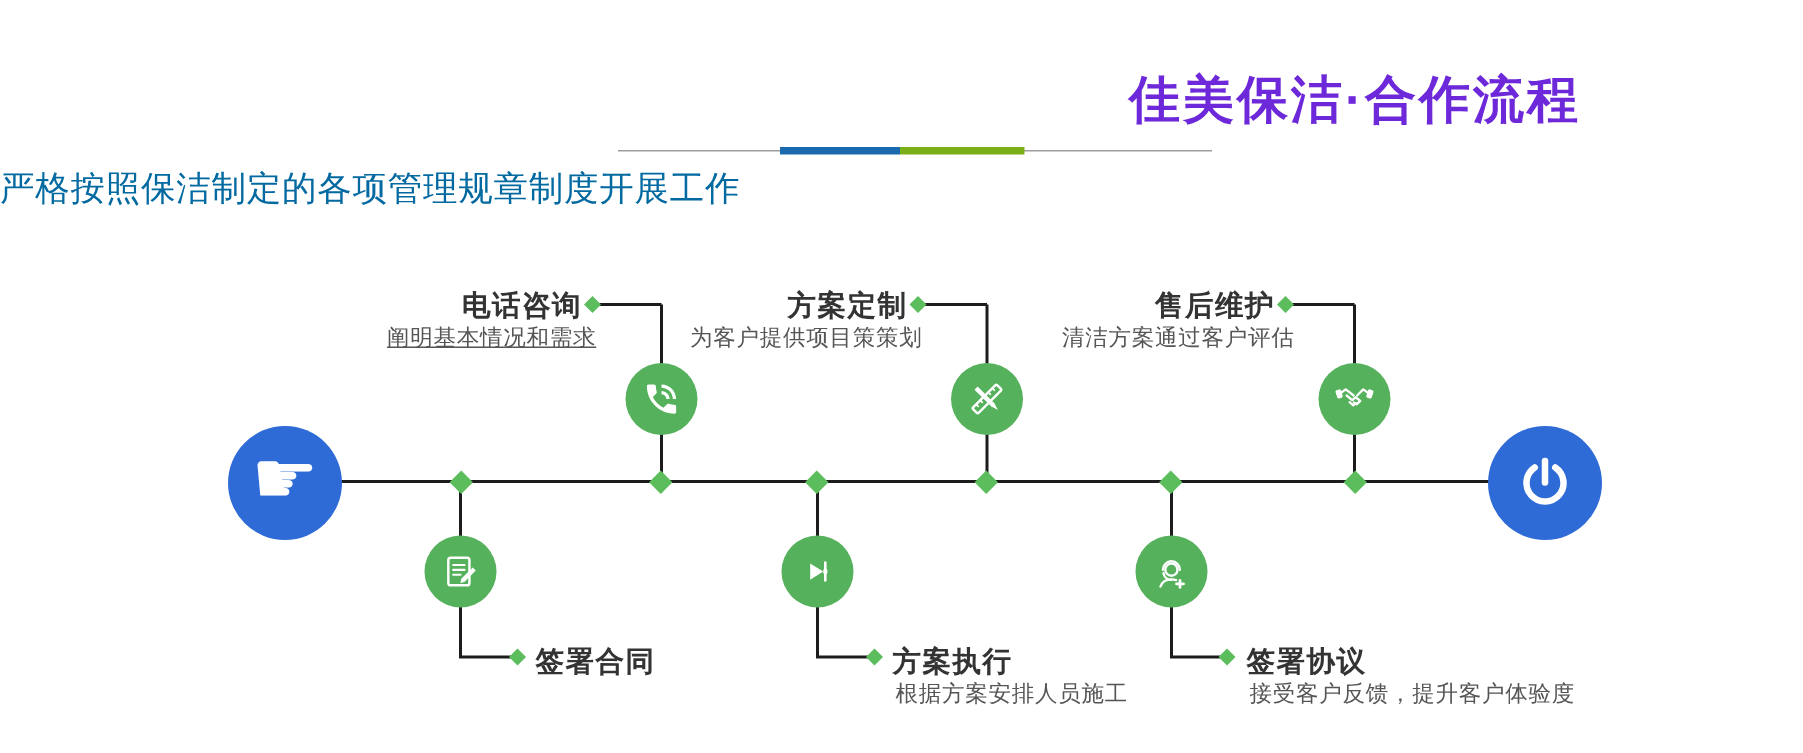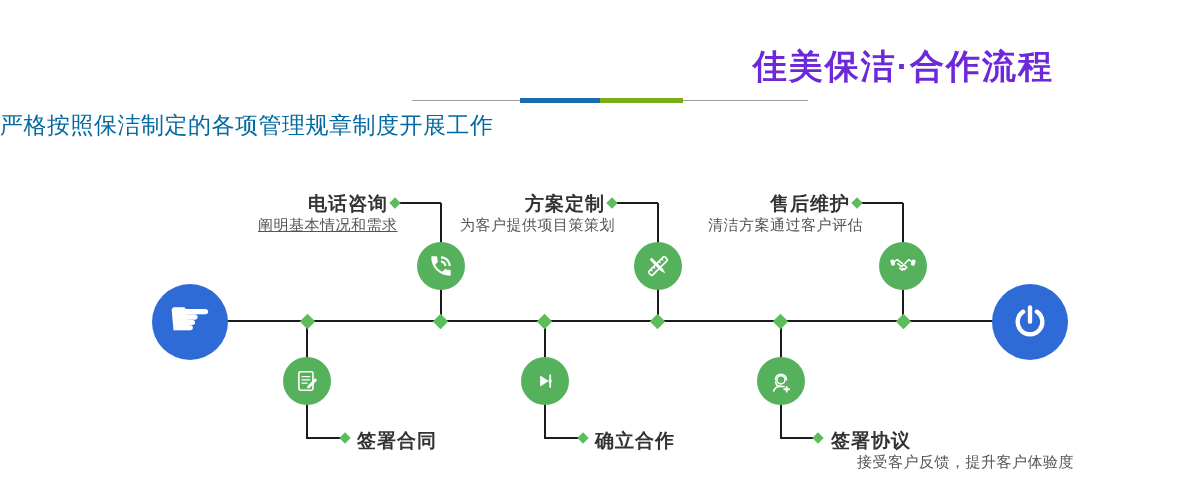--- a/index.html
+++ b/index.html
@@ -140,30 +140,31 @@
   <div class="vline" style="left:544px;top:321px;height:117px;"></div>
   <div class="hline" style="left:544px;top:437px;width:38px;"></div>
   <span class="ldmd" style="left:579px;top:434px;"></span>
   <div class="gcircle" style="left:521px;top:357px;">
     <svg width="26" height="26" viewBox="0 0 24 24">
       <path d="M7.5 7v10l8-5z" fill="#fff"></path>
       <path d="M16.8 6.5v11" stroke="#fff" stroke-width="1.6" stroke-linecap="round"></path>
       <rect x="15.5" y="10.2" width="2.6" height="3.6" rx="1.3" fill="#fff"></rect>
     </svg>
   </div>
-  <div class="st-title" style="left:595px;top:428px;">确立合作</div>
+  <div class="st-title" style="left:595px;top:428px;">方案执行</div>
+  <div class="st-desc" style="left:597px;top:453px;">根据方案安排人员施工</div>
 
   <div class="vline" style="left:780px;top:321px;height:117px;"></div>
   <div class="hline" style="left:780px;top:437px;width:37px;"></div>
   <span class="ldmd" style="left:814px;top:434px;"></span>
   <div class="gcircle" style="left:757px;top:357px;">
     <svg width="27" height="27" viewBox="0 0 24 24" fill="none">
       <circle cx="11.5" cy="10.5" r="3.6" stroke="#fff" stroke-width="1.4"></circle>
       <path d="M6.5 10.5a5 5 0 0 1 10 0" stroke="#fff" stroke-width="1.4" stroke-linecap="round"></path>
       <path d="M6.8 12.5c.4 2.5 2.4 4 4.7 4" stroke="#fff" stroke-width="1.4" stroke-linecap="round"></path>
       <path d="M5 20.5c1-2.8 3.4-4.3 6.5-4.3 1 0 2 .15 2.8.45" stroke="#fff" stroke-width="1.4" stroke-linecap="round"></path>
       <path d="M16.6 16.8v4.2M14.5 18.9h4.2" stroke="#fff" stroke-width="1.6" stroke-linecap="round"></path>
     </svg>
   </div>
   <div class="st-title" style="left:831px;top:428px;">签署协议</div>
-  <div class="st-desc" style="left:833px;top:453px;margin-left:24px;">接受客户反馈，提升客户体验度</div>
+  <div class="st-desc" style="left:833px;top:453px;">接受客户反馈，提升客户体验度</div>
 
 </div>
 
 </body></html>

